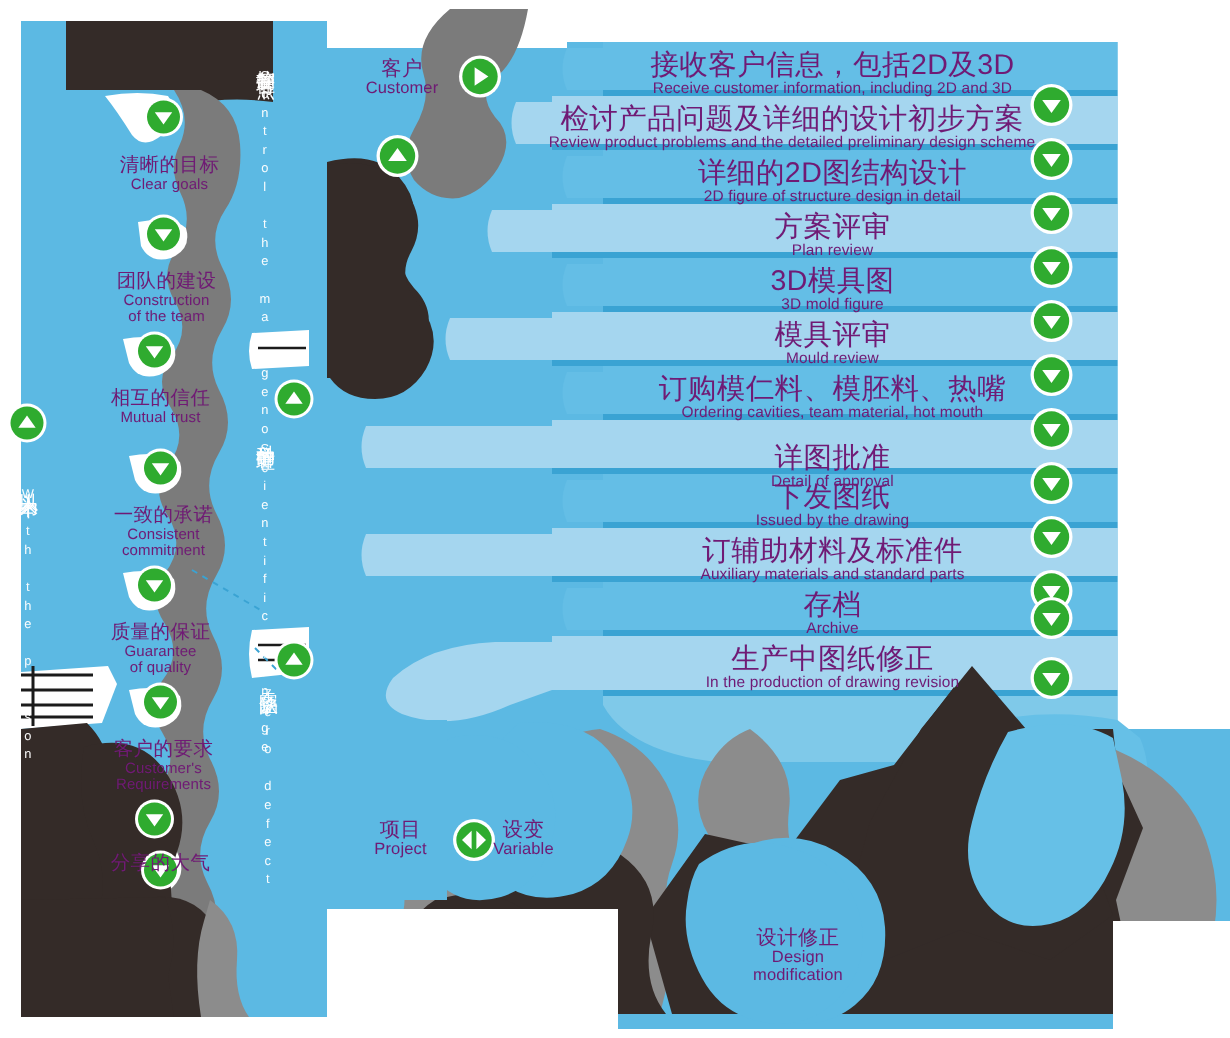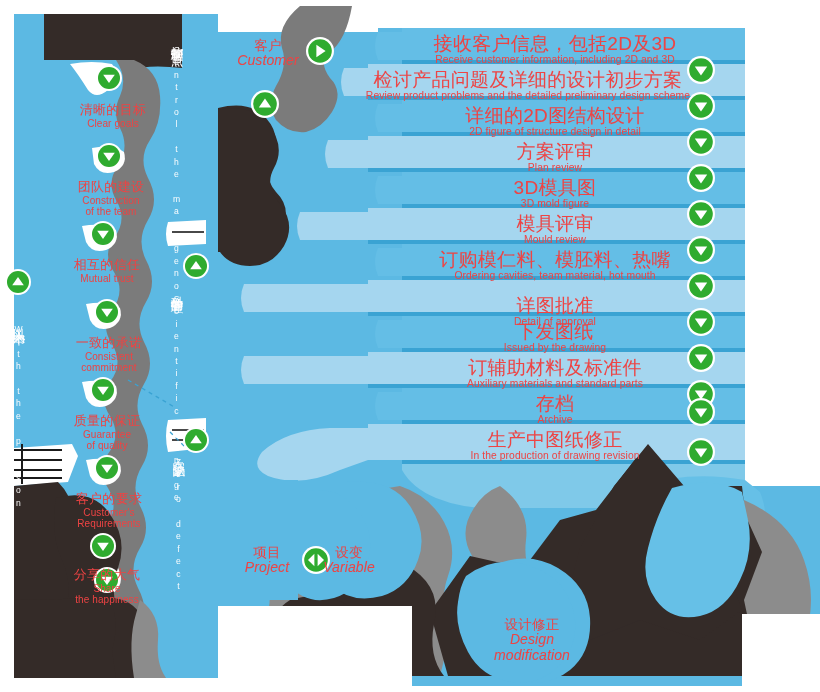--- a/index.html
+++ b/index.html
@@ -23,21 +23,21 @@
     position: absolute;
     left: 0;
     top: 0;
     width: 820px;
     height: 692px;
   }
 
   
   .txt {
     position: absolute;
-    color: #ef4444;
+    color: #701a75;
     text-align: center;
     line-height: 1.12;
     pointer-events: none;
     text-shadow: 0 0 1px rgba(0,0,0,0.04);
   }
   .cn {
     font-size: 13.5px;
     letter-spacing: 0.3px;
     display: block;
   }
@@ -56,21 +56,21 @@
   .barlabel {
     width: 340px;
     text-align: center;
   }
   .barlabel .cn { font-size: 19px; }
   .barlabel .en { font-size: 10.3px; }
   .barlabel.wide { width: 440px; }
 
   
   .bubble .cn { font-size: 13.5px; }
-  .bubble .en { font-size: 14px; font-style: italic; }
+  .bubble .en { font-size: 11px; }
 
   
   .vstrip {
     position: absolute;
     color: #ffffff;
     white-space: nowrap;
     pointer-events: none;
   }
   .vstrip .vcn {
     font-size: 12.5px;
@@ -507,22 +507,20 @@
     <span class="en" style="white-space:pre-line">Guarantee
 of quality</span>
   </div>
   <div class="txt pillar" style="left:49px; top:492px;">
     <span class="cn">客户的要求</span>
     <span class="en" style="white-space:pre-line">Customer's
 Requirements</span>
   </div>
   <div class="txt pillar" style="left:47px; top:568px;">
     <span class="cn">分享的大气</span>
-    <span class="en" style="white-space:pre-line">Share
-the happiness</span>
   </div>
 
   <div class="txt bubble" style="left:228px; top:38px; width:80px;">
     <span class="cn">客户</span>
     <span class="en">Customer</span>
   </div>
 
   <div class="txt barlabel wide" style="left:335px; top:33px;">
     <span class="cn">接收客户信息，包括2D及3D</span>
     <span class="en">Receive customer information, including 2D and 3D</span>

